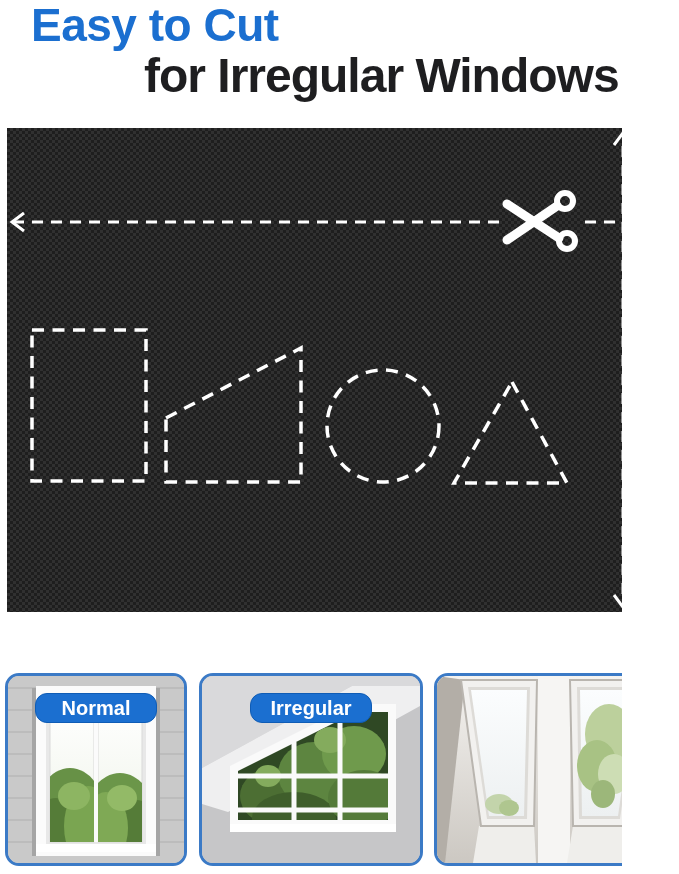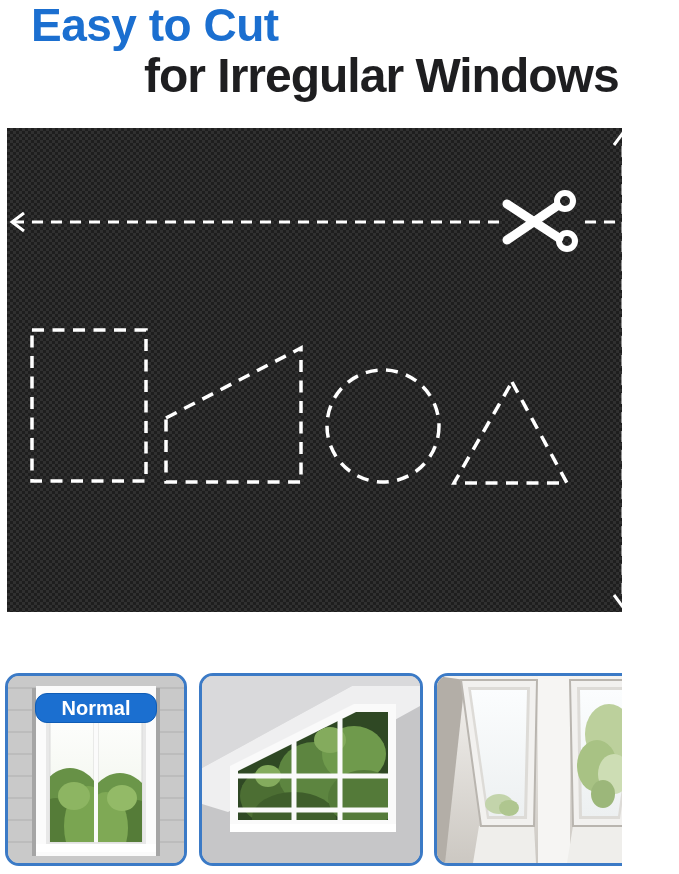--- a/index.html
+++ b/index.html
@@ -79,20 +79,21 @@
       <g stroke="#ffffff" stroke-width="3.5" fill="none" stroke-dasharray="12 8.5">
         <rect x="25" y="202" width="114" height="151"></rect>
         <polygon points="159,290 294,220 294,354 159,354"></polygon>
         <circle cx="376" cy="298" r="56"></circle>
         <polygon points="505,254 560,355 447,355"></polygon>
       </g>
     </svg>
   </div>
 
   <div class="pill pill1">Normal</div>
+  <div class="pill pill2">Irregular</div>
 
   <div class="card card1">
     <svg viewBox="0 0 176 187" preserveAspectRatio="none">
       <defs>
         <linearGradient id="sky1" x1="0" y1="0" x2="0" y2="1">
           <stop offset="0" stop-color="#ffffff"></stop>
             <stop offset="1" stop-color="#eef3e8"></stop>
         </linearGradient>
         <clipPath id="p1l">
             <rect x="42" y="28" width="44" height="138"></rect>

